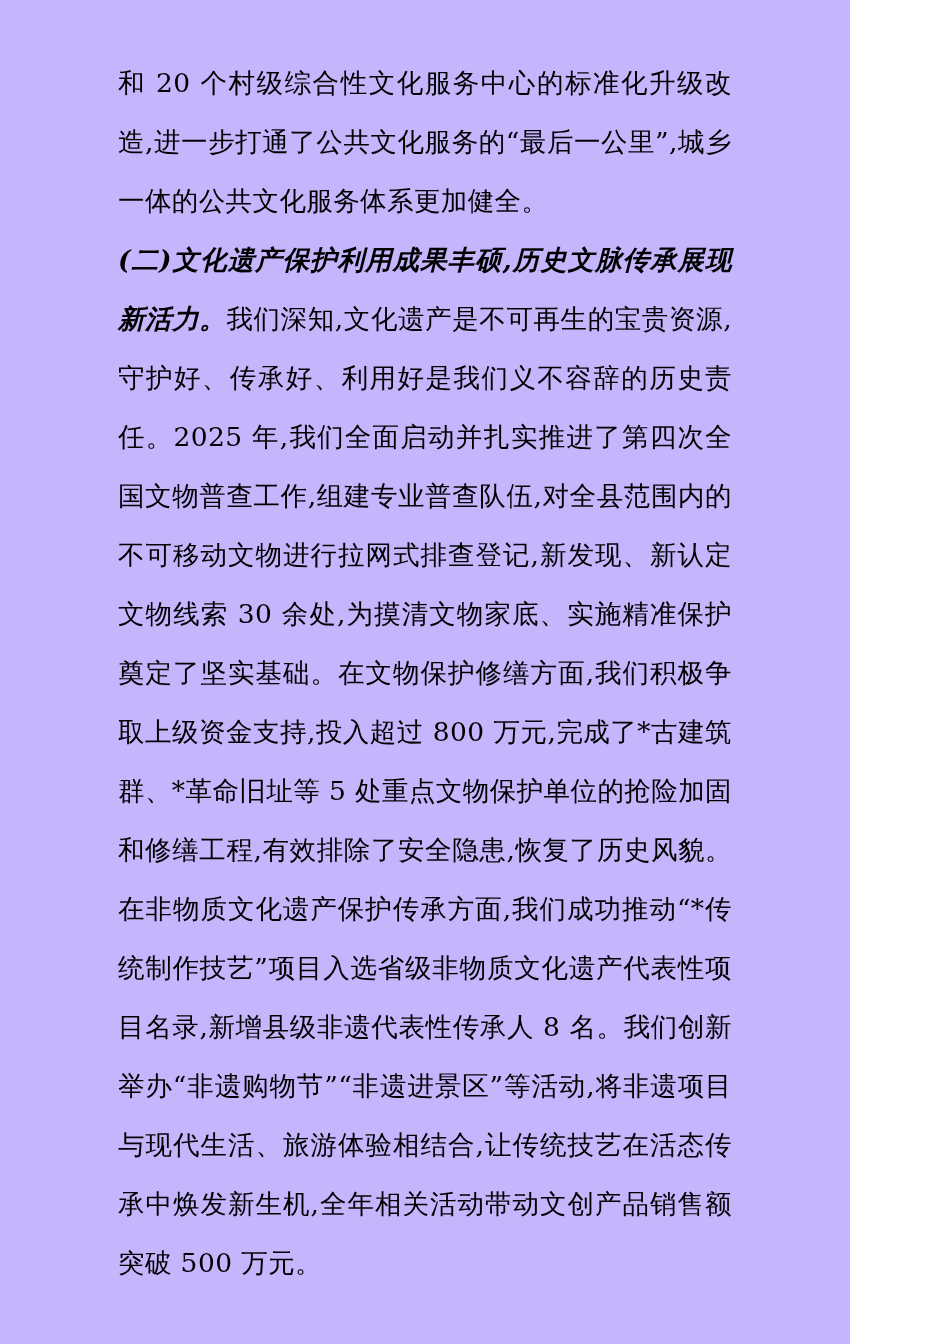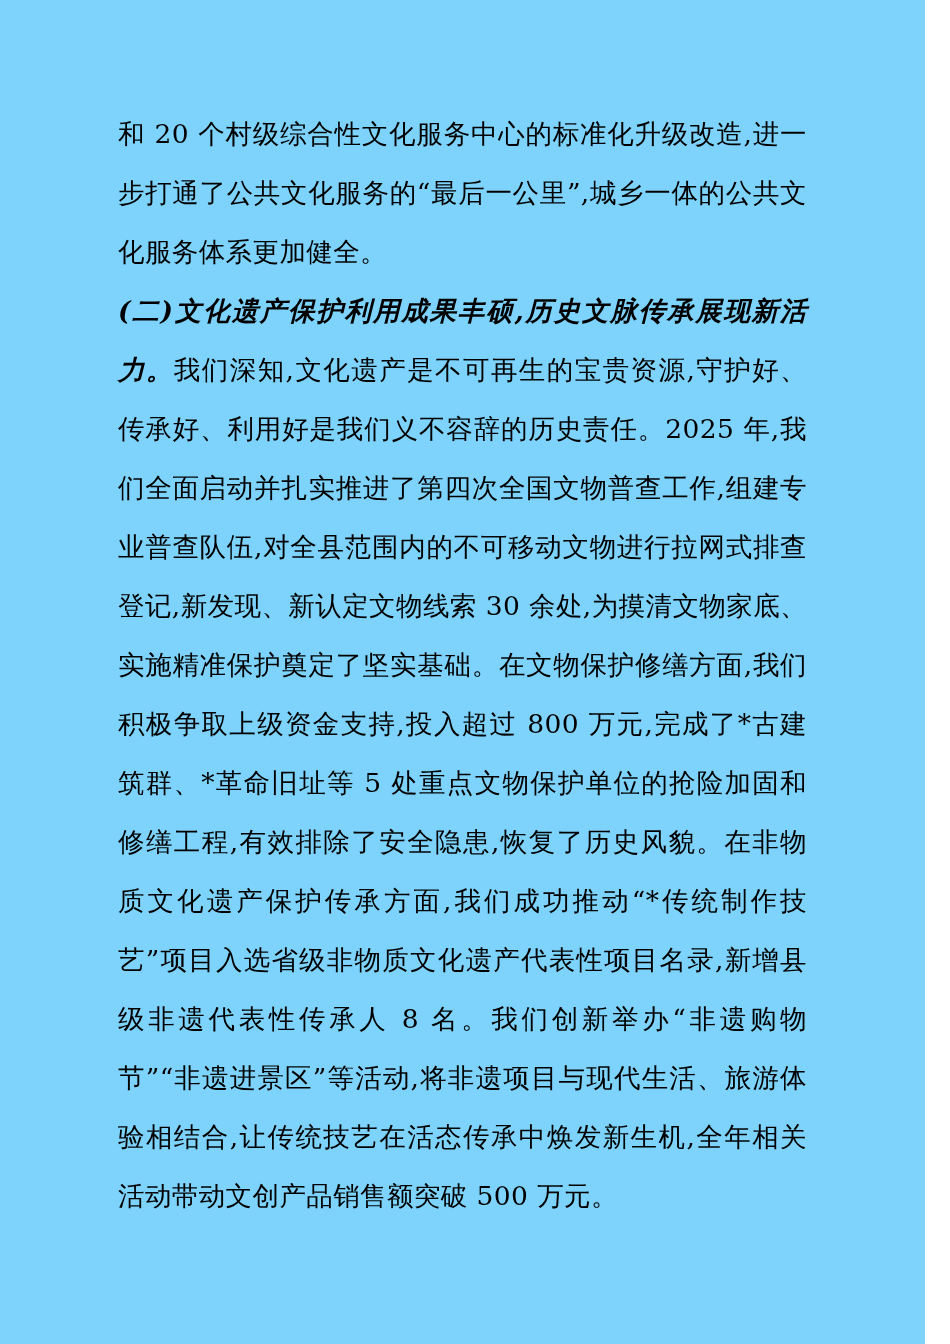--- a/index.html
+++ b/index.html
@@ -9,25 +9,25 @@
   }
   body {
     width: 950px;
     height: 1344px;
     font-family: "DejaVu Serif", serif;
     color: #000000;
     overflow: hidden;
   }
   .page {
     position: relative;
-    width: 925px;
+    width: 850px;
     height: 1344px;
     box-sizing: border-box;
-    padding: 104px 118px 60px 118px;
-    background: #7dd3fc;
+    padding: 53px 118px 60px 118px;
+    background: #c4b5fd;
   }
   .doc-body {
     font-size: 26.5px;
     line-height: 59px;
     letter-spacing: 0.4px;
     text-align: justify;
     text-justify: inter-ideograph;
   }
   p.para {
     margin: 0;

